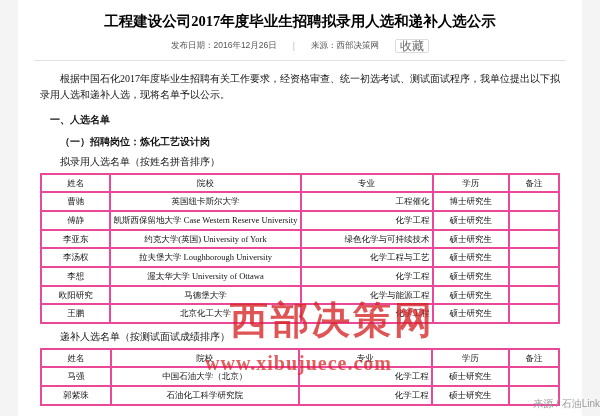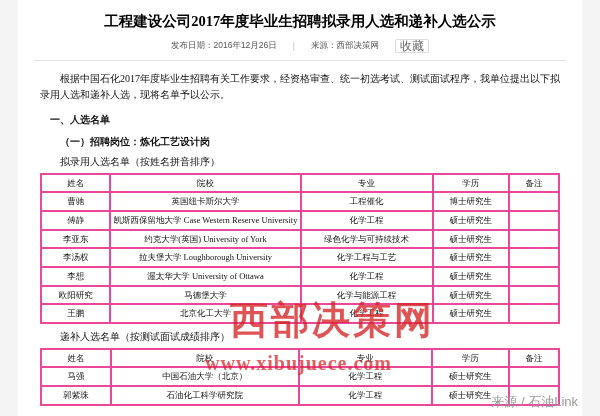--- a/index.html
+++ b/index.html
@@ -102,20 +102,21 @@
     font-weight: normal;
   }
   table.tbl td.name-col {
     width: 70px;
   }
   table.tbl td.school-col {
     width: 200px;
   }
   table.tbl td.major-col {
     width: 140px;
+    text-align: right;
   }
   table.tbl td.degree-col {
     width: 78px;
   }
   table.tbl td.note-col {
     width: 48px;
   }
   
   .wm-main {
     position: absolute;
@@ -136,23 +137,23 @@
     font-size: 20px;
     font-weight: bold;
     color: rgba(214, 36, 36, 0.72);
     font-family: "Liberation Serif", serif;
     letter-spacing: 1px;
     white-space: nowrap;
     pointer-events: none;
   }
   .wm-corner {
     position: absolute;
-    right: 22px;
+    right: 0;
     bottom: 5px;
-    font-size: 13px;
+    font-size: 10px;
     color: #9a9a9a;
     white-space: nowrap;
     pointer-events: none;
   }
 </style>
 </head>
 <body>
 
 <div class="page">
 

